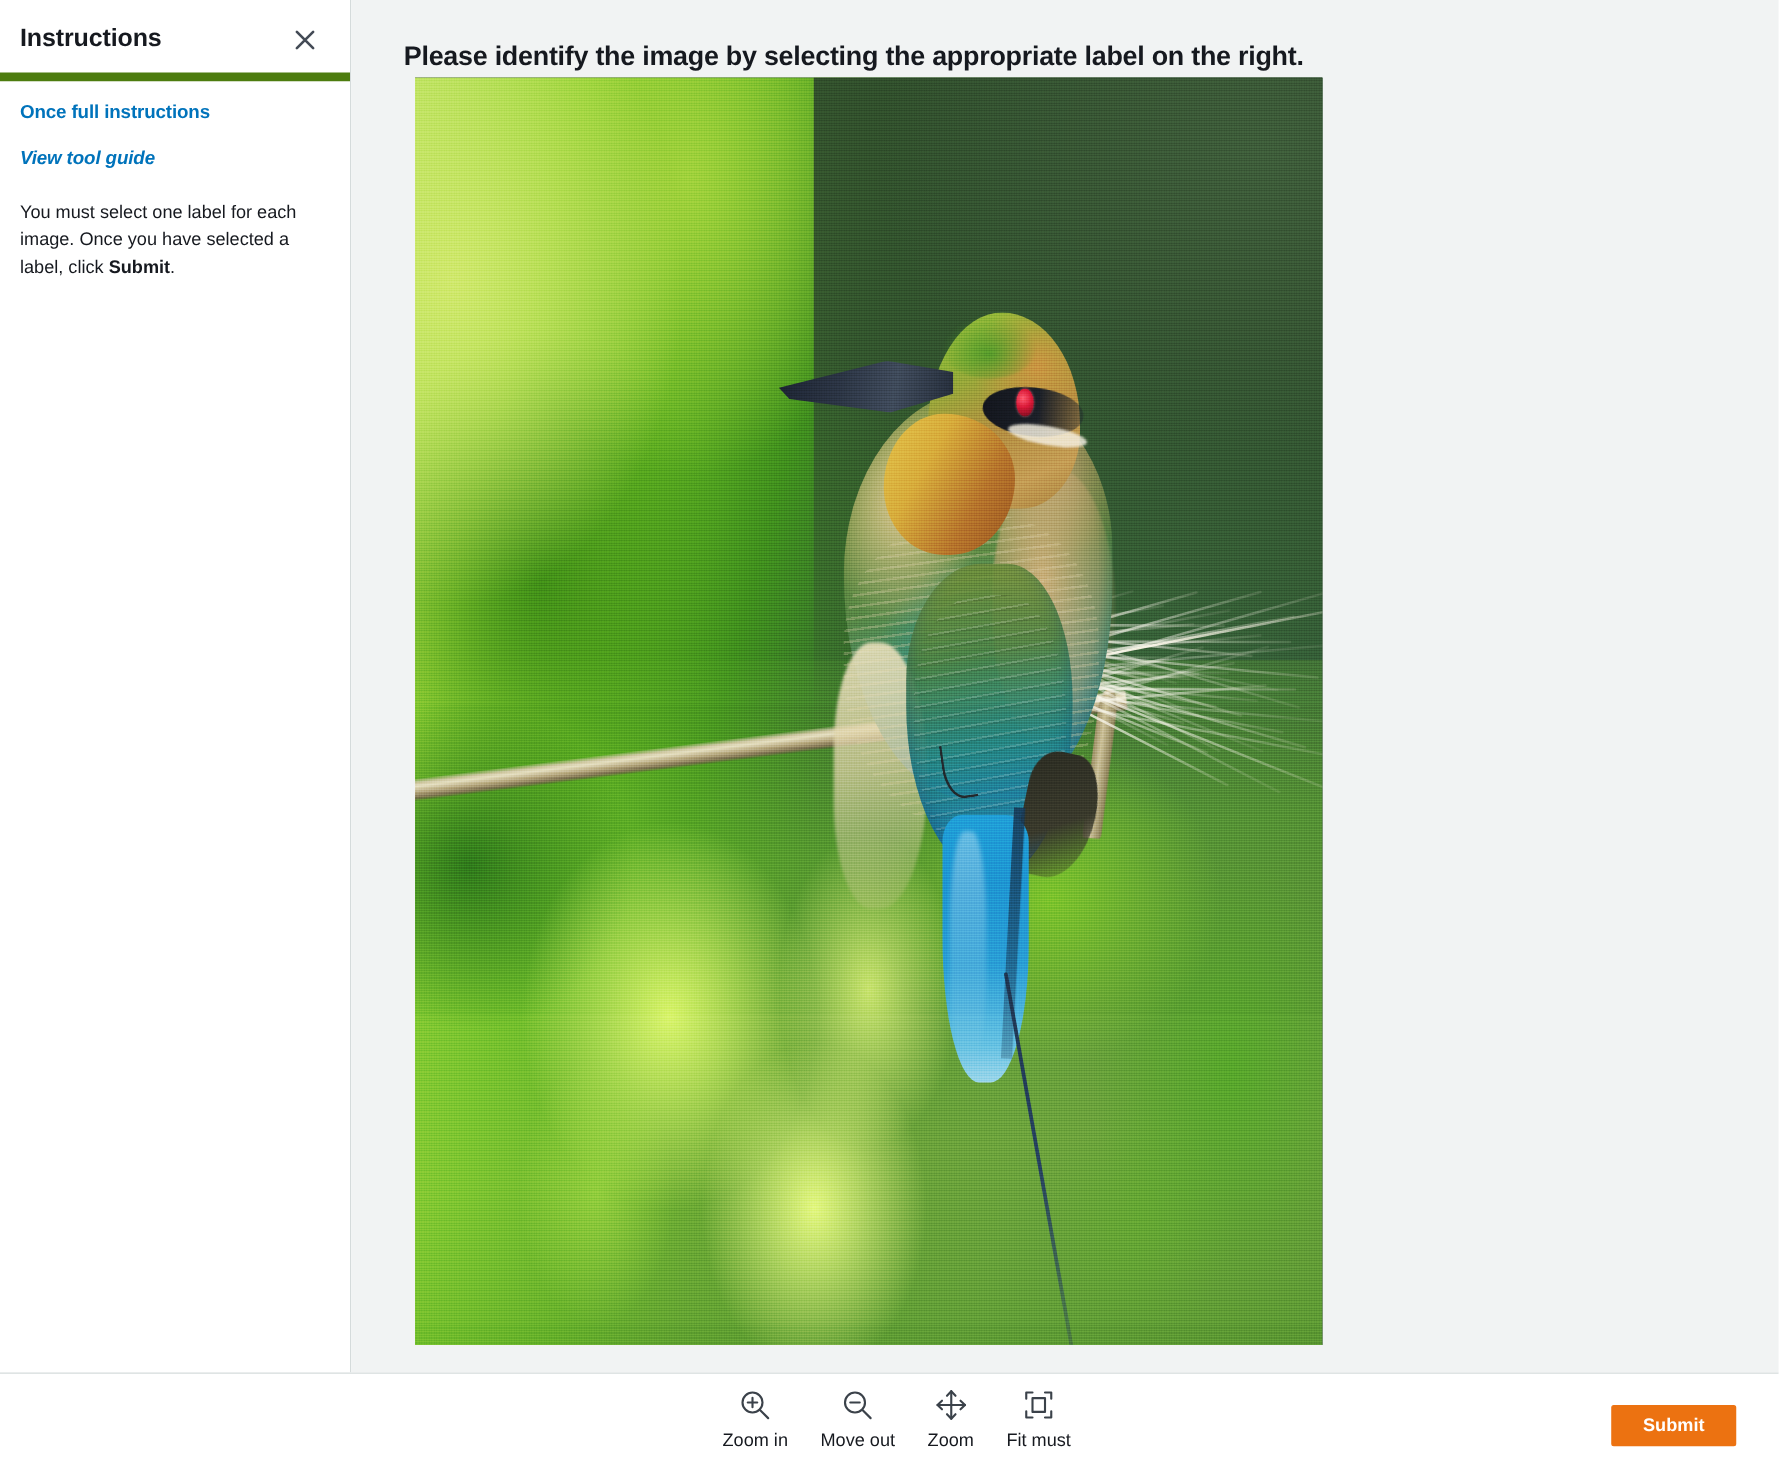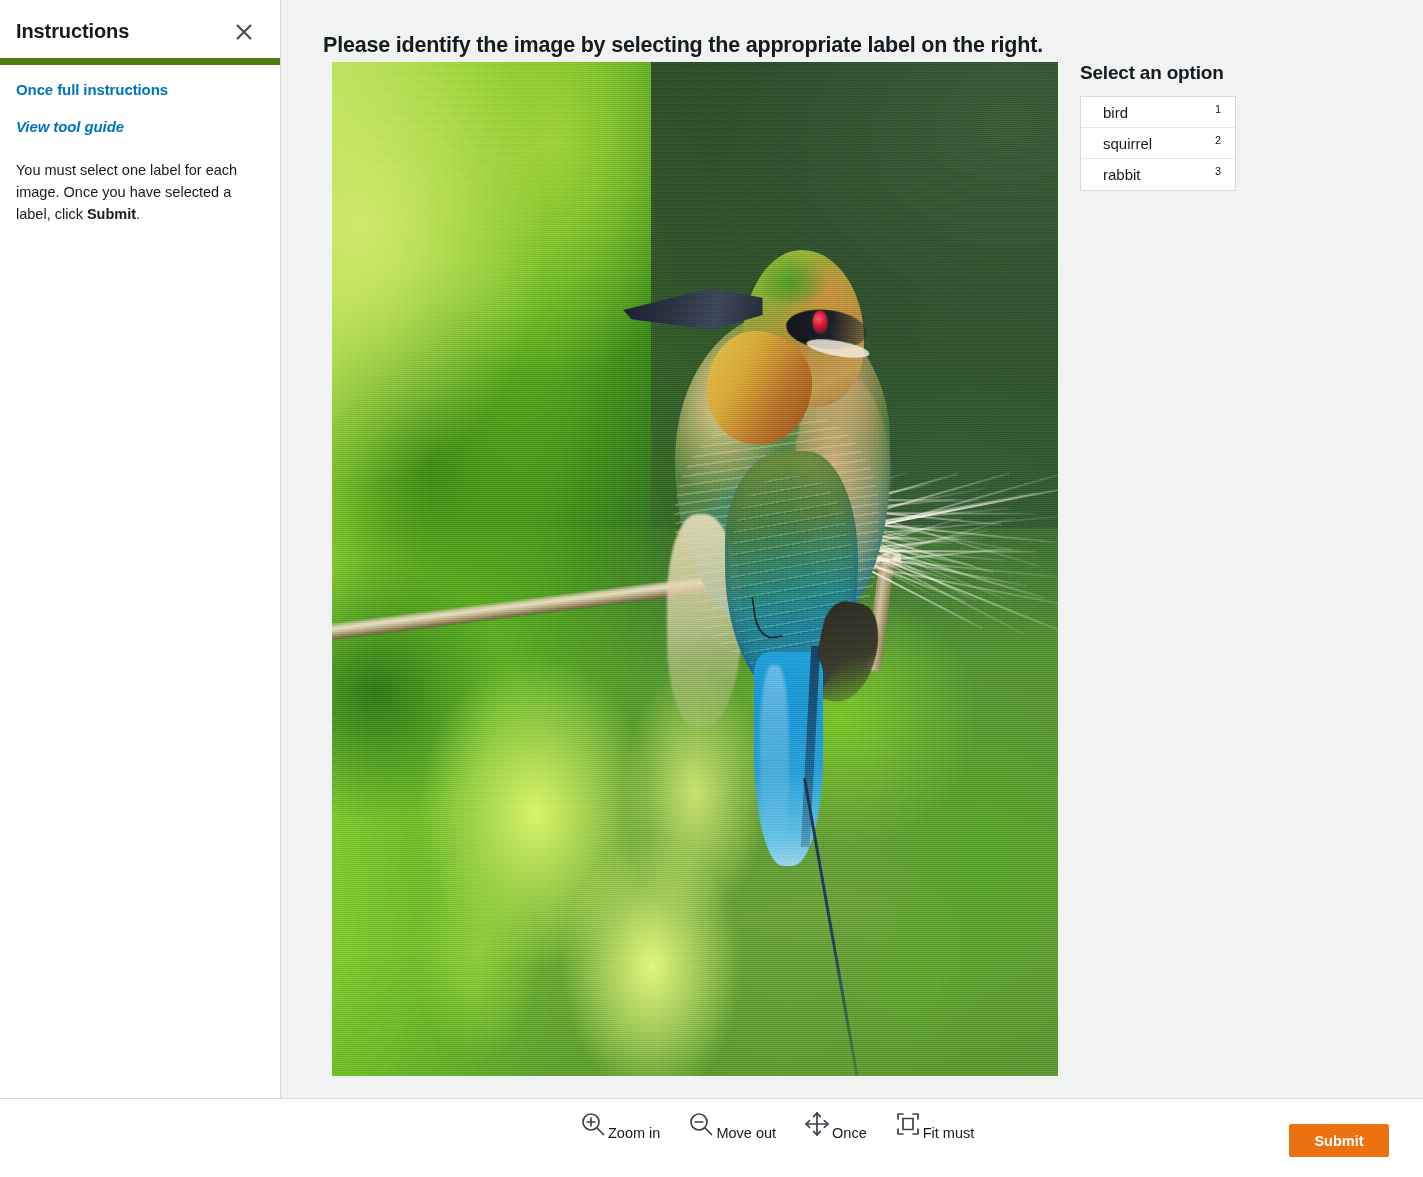--- a/index.html
+++ b/index.html
@@ -385,22 +385,22 @@
   }
   #tools {
     position: absolute;
     left: 578px; top: 8px;
     display: flex;
     align-items: flex-start;
     gap: 26px;
   }
   .tool {
     display: flex;
-    flex-direction: row;
-    align-items: flex-end;
+    flex-direction: column;
+    align-items: center;
     cursor: pointer;
     color: #3b424a;
   }
   .tool-icon { height: 34px; display: flex; align-items: center; }
   .tool-label {
     margin-top: 4px;
     font-size: 14.5px;
     color: #16191f;
     white-space: nowrap;
   }
@@ -521,37 +521,20 @@
           <div class="bpart" id="tail-block"></div>
           <div class="bpart" id="tail-sheen"></div>
           <div class="bpart" id="tail-dark-edge"></div>
           <div class="bpart" id="streamer"></div>
         </div>
 
         <div class="bg-layer" id="bg-noise"></div>
       </div>
     </div>
 
-    <div id="options-panel">
-      <h2 id="options-title">Select an option</h2>
-      <ul id="options-list">
-        <li class="option-row">
-          <span class="option-label">bird</span>
-          <span class="option-key">1</span>
-        </li>
-        <li class="option-row">
-          <span class="option-label">squirrel</span>
-          <span class="option-key">2</span>
-        </li>
-        <li class="option-row">
-          <span class="option-label">rabbit</span>
-          <span class="option-key">3</span>
-        </li>
-      </ul>
-    </div>
   </section>
 
   <footer id="bottombar">
     <div id="tools">
 
       <div class="tool">
         <span class="tool-icon">
           <svg width="30" height="30" viewBox="0 0 30 30" fill="none" stroke="#3b424a" stroke-width="1.7" stroke-linecap="round">
             <circle cx="13" cy="13" r="8"></circle>
             <path d="M13 9.2 V16.8 M9.2 13 H16.8"></path>
@@ -575,21 +558,21 @@
       <div class="tool">
         <span class="tool-icon">
           <svg width="30" height="30" viewBox="0 0 30 30" fill="none" stroke="#3b424a" stroke-width="1.7" stroke-linecap="round" stroke-linejoin="round">
             <path d="M15 4 V26 M4 15 H26"></path>
             <path d="M15 4 L11.6 7.6 M15 4 L18.4 7.6"></path>
             <path d="M15 26 L11.6 22.4 M15 26 L18.4 22.4"></path>
             <path d="M4 15 L7.6 11.6 M4 15 L7.6 18.4"></path>
             <path d="M26 15 L22.4 11.6 M26 15 L22.4 18.4"></path>
           </svg>
         </span>
-        <span class="tool-label">Once</span>
+        <span class="tool-label">Zoom</span>
       </div>
 
       <div class="tool">
         <span class="tool-icon">
           <svg width="30" height="30" viewBox="0 0 30 30" fill="none" stroke="#3b424a" stroke-width="1.7" stroke-linecap="round" stroke-linejoin="round">
             <path d="M5 10 V5 H10"></path>
             <path d="M20 5 H25 V10"></path>
             <path d="M25 20 V25 H20"></path>
             <path d="M10 25 H5 V20"></path>
             <rect x="10" y="9.5" width="10" height="11"></rect>

